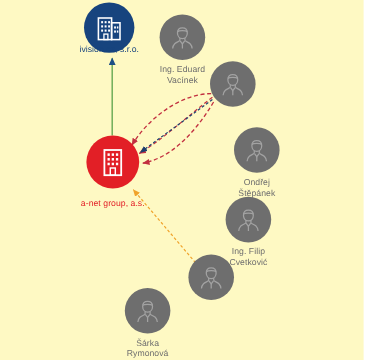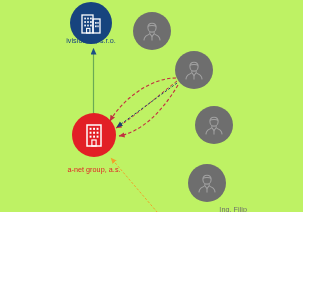--- a/index.html
+++ b/index.html
@@ -7,22 +7,22 @@
     margin: 0;
     padding: 0;
     background: #ffffff;
   }
   body {
     font-family: "Liberation Sans", sans-serif;
   }
   #graph-canvas {
     position: relative;
     width: 303px;
-    height: 212px;
-    background: #bef264;
+    height: 300px;
+    background: #fef9c3;
     overflow: hidden;
   }
   #edge-layer {
     position: absolute;
     left: 0;
     top: 0;
     width: 303px;
     height: 300px;
   }
   .node {
@@ -154,20 +154,22 @@
       <svg class="icon-svg" width="22" height="22" viewBox="0 0 22 22" xmlns="http://www.w3.org/2000/svg">
         <path d="M11,3.2 C8.4,3.2 6.9,5.0 6.9,7.4 C6.9,9.9 8.5,12.1 11,12.1 C13.5,12.1 15.1,9.9 15.1,7.4 C15.1,5.0 13.6,3.2 11,3.2 Z" fill="none" stroke="#a2a2a2" stroke-width="1.05"></path>
         <path d="M6.9,6.4 C8.0,5.3 14.0,5.3 15.1,6.4" fill="none" stroke="#a2a2a2" stroke-width="1.05"></path>
         <path d="M8.9,11.6 L8.9,13.6 C8.9,14.4 6.0,15.1 4.6,16.4 C3.5,17.5 3.0,19.0 2.9,20.4" fill="none" stroke="#a2a2a2" stroke-width="1.05"></path>
         <path d="M13.1,11.6 L13.1,13.6 C13.1,14.4 16.0,15.1 17.4,16.4 C18.5,17.5 19.0,19.0 19.1,20.4" fill="none" stroke="#a2a2a2" stroke-width="1.05"></path>
         <path d="M9.1,14.0 L11,16.6 L12.9,14.0" fill="none" stroke="#a2a2a2" stroke-width="1.05"></path>
         <path d="M11,16.6 L11,20.4" fill="none" stroke="#a2a2a2" stroke-width="1.05"></path>
       </svg>
     </span>
   </div>
+  <div class="node-label" style="left:112px; top:53px; width:80px;">Ing. Eduard
+Vacínek</div>
 
   <div class="node node-person" style="left:175px; top:51px; width:38px; height:38px;">
     <span>
       <svg class="icon-svg" width="22" height="22" viewBox="0 0 22 22" xmlns="http://www.w3.org/2000/svg">
         <path d="M11,3.2 C8.4,3.2 6.9,5.0 6.9,7.4 C6.9,9.9 8.5,12.1 11,12.1 C13.5,12.1 15.1,9.9 15.1,7.4 C15.1,5.0 13.6,3.2 11,3.2 Z" fill="none" stroke="#a2a2a2" stroke-width="1.05"></path>
         <path d="M6.9,6.4 C8.0,5.3 14.0,5.3 15.1,6.4" fill="none" stroke="#a2a2a2" stroke-width="1.05"></path>
         <path d="M8.9,11.6 L8.9,13.6 C8.9,14.4 6.0,15.1 4.6,16.4 C3.5,17.5 3.0,19.0 2.9,20.4" fill="none" stroke="#a2a2a2" stroke-width="1.05"></path>
         <path d="M13.1,11.6 L13.1,13.6 C13.1,14.4 16.0,15.1 17.4,16.4 C18.5,17.5 19.0,19.0 19.1,20.4" fill="none" stroke="#a2a2a2" stroke-width="1.05"></path>
         <path d="M9.1,14.0 L11,16.6 L12.9,14.0" fill="none" stroke="#a2a2a2" stroke-width="1.05"></path>
         <path d="M11,16.6 L11,20.4" fill="none" stroke="#a2a2a2" stroke-width="1.05"></path>
@@ -180,34 +182,36 @@
       <svg class="icon-svg" width="22" height="22" viewBox="0 0 22 22" xmlns="http://www.w3.org/2000/svg">
         <path d="M11,3.2 C8.4,3.2 6.9,5.0 6.9,7.4 C6.9,9.9 8.5,12.1 11,12.1 C13.5,12.1 15.1,9.9 15.1,7.4 C15.1,5.0 13.6,3.2 11,3.2 Z" fill="none" stroke="#a2a2a2" stroke-width="1.05"></path>
         <path d="M6.9,6.4 C8.0,5.3 14.0,5.3 15.1,6.4" fill="none" stroke="#a2a2a2" stroke-width="1.05"></path>
         <path d="M8.9,11.6 L8.9,13.6 C8.9,14.4 6.0,15.1 4.6,16.4 C3.5,17.5 3.0,19.0 2.9,20.4" fill="none" stroke="#a2a2a2" stroke-width="1.05"></path>
         <path d="M13.1,11.6 L13.1,13.6 C13.1,14.4 16.0,15.1 17.4,16.4 C18.5,17.5 19.0,19.0 19.1,20.4" fill="none" stroke="#a2a2a2" stroke-width="1.05"></path>
         <path d="M9.1,14.0 L11,16.6 L12.9,14.0" fill="none" stroke="#a2a2a2" stroke-width="1.05"></path>
         <path d="M11,16.6 L11,20.4" fill="none" stroke="#a2a2a2" stroke-width="1.05"></path>
       </svg>
     </span>
   </div>
+  <div class="node-label" style="left:174px; top:147px; width:80px;">Ondřej
+Štěpánek</div>
 
   <div class="node node-person" style="left:188px; top:164px; width:38px; height:38px;">
     <span>
       <svg class="icon-svg" width="22" height="22" viewBox="0 0 22 22" xmlns="http://www.w3.org/2000/svg">
         <path d="M11,3.2 C8.4,3.2 6.9,5.0 6.9,7.4 C6.9,9.9 8.5,12.1 11,12.1 C13.5,12.1 15.1,9.9 15.1,7.4 C15.1,5.0 13.6,3.2 11,3.2 Z" fill="none" stroke="#a2a2a2" stroke-width="1.05"></path>
         <path d="M6.9,6.4 C8.0,5.3 14.0,5.3 15.1,6.4" fill="none" stroke="#a2a2a2" stroke-width="1.05"></path>
         <path d="M8.9,11.6 L8.9,13.6 C8.9,14.4 6.0,15.1 4.6,16.4 C3.5,17.5 3.0,19.0 2.9,20.4" fill="none" stroke="#a2a2a2" stroke-width="1.05"></path>
         <path d="M13.1,11.6 L13.1,13.6 C13.1,14.4 16.0,15.1 17.4,16.4 C18.5,17.5 19.0,19.0 19.1,20.4" fill="none" stroke="#a2a2a2" stroke-width="1.05"></path>
         <path d="M9.1,14.0 L11,16.6 L12.9,14.0" fill="none" stroke="#a2a2a2" stroke-width="1.05"></path>
         <path d="M11,16.6 L11,20.4" fill="none" stroke="#a2a2a2" stroke-width="1.05"></path>
       </svg>
     </span>
   </div>
-  <div class="node-label" style="left:167px; top:205px; width:80px;text-align:right;">Ing. Filip
+  <div class="node-label" style="left:167px; top:205px; width:80px;">Ing. Filip
 Cvetković</div>
 
   <div class="node node-person" style="left:157px; top:212px; width:38px; height:38px;">
     <span>
       <svg class="icon-svg" width="22" height="22" viewBox="0 0 22 22" xmlns="http://www.w3.org/2000/svg">
         <path d="M11,3.2 C8.4,3.2 6.9,5.0 6.9,7.4 C6.9,9.9 8.5,12.1 11,12.1 C13.5,12.1 15.1,9.9 15.1,7.4 C15.1,5.0 13.6,3.2 11,3.2 Z" fill="none" stroke="#a2a2a2" stroke-width="1.05"></path>
         <path d="M6.9,6.4 C8.0,5.3 14.0,5.3 15.1,6.4" fill="none" stroke="#a2a2a2" stroke-width="1.05"></path>
         <path d="M8.9,11.6 L8.9,13.6 C8.9,14.4 6.0,15.1 4.6,16.4 C3.5,17.5 3.0,19.0 2.9,20.4" fill="none" stroke="#a2a2a2" stroke-width="1.05"></path>
         <path d="M13.1,11.6 L13.1,13.6 C13.1,14.4 16.0,15.1 17.4,16.4 C18.5,17.5 19.0,19.0 19.1,20.4" fill="none" stroke="#a2a2a2" stroke-width="1.05"></path>
         <path d="M9.1,14.0 L11,16.6 L12.9,14.0" fill="none" stroke="#a2a2a2" stroke-width="1.05"></path>
@@ -221,14 +225,16 @@
       <svg class="icon-svg" width="22" height="22" viewBox="0 0 22 22" xmlns="http://www.w3.org/2000/svg">
         <path d="M11,3.2 C8.4,3.2 6.9,5.0 6.9,7.4 C6.9,9.9 8.5,12.1 11,12.1 C13.5,12.1 15.1,9.9 15.1,7.4 C15.1,5.0 13.6,3.2 11,3.2 Z" fill="none" stroke="#a2a2a2" stroke-width="1.05"></path>
         <path d="M6.9,6.4 C8.0,5.3 14.0,5.3 15.1,6.4" fill="none" stroke="#a2a2a2" stroke-width="1.05"></path>
         <path d="M8.9,11.6 L8.9,13.6 C8.9,14.4 6.0,15.1 4.6,16.4 C3.5,17.5 3.0,19.0 2.9,20.4" fill="none" stroke="#a2a2a2" stroke-width="1.05"></path>
         <path d="M13.1,11.6 L13.1,13.6 C13.1,14.4 16.0,15.1 17.4,16.4 C18.5,17.5 19.0,19.0 19.1,20.4" fill="none" stroke="#a2a2a2" stroke-width="1.05"></path>
         <path d="M9.1,14.0 L11,16.6 L12.9,14.0" fill="none" stroke="#a2a2a2" stroke-width="1.05"></path>
         <path d="M11,16.6 L11,20.4" fill="none" stroke="#a2a2a2" stroke-width="1.05"></path>
       </svg>
     </span>
   </div>
+  <div class="node-label" style="left:83px; top:281px; width:80px;">Šárka
+Rymonová</div>
 
 </div>
 
 </body></html>

